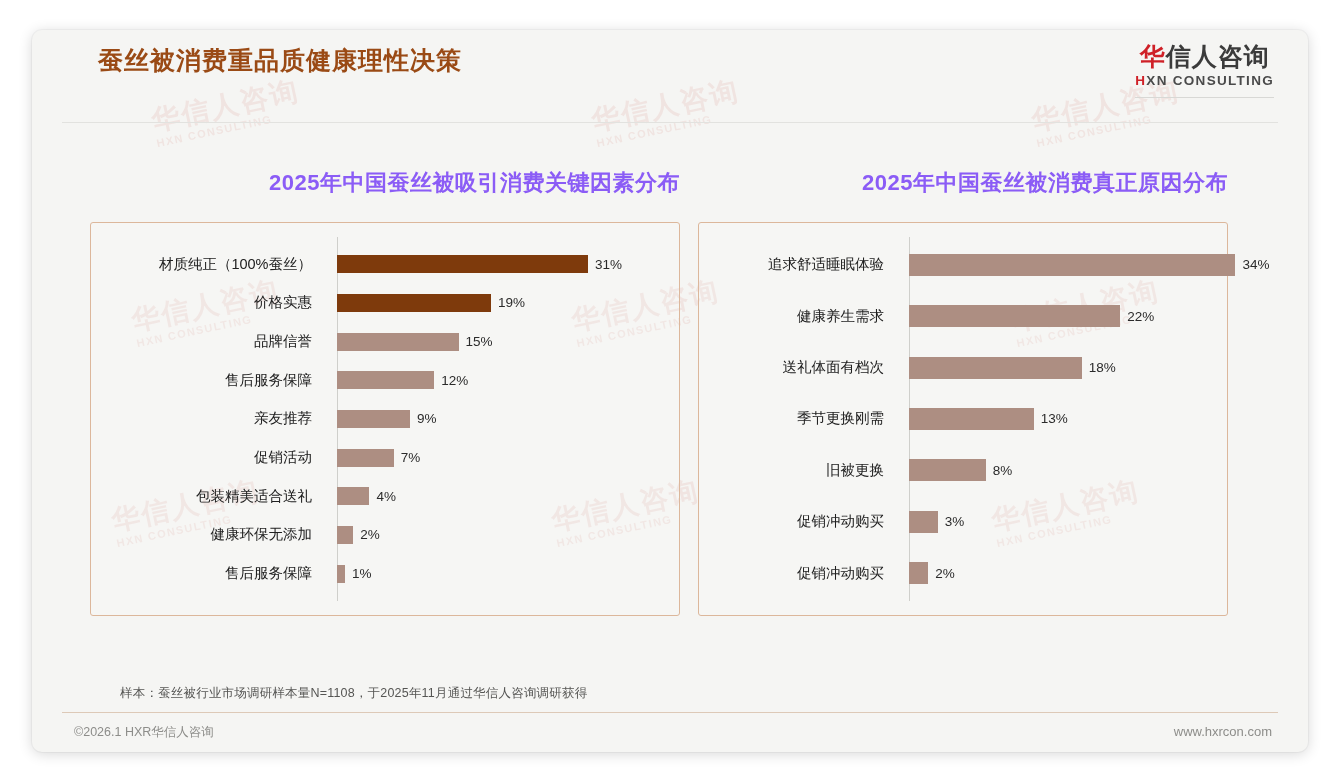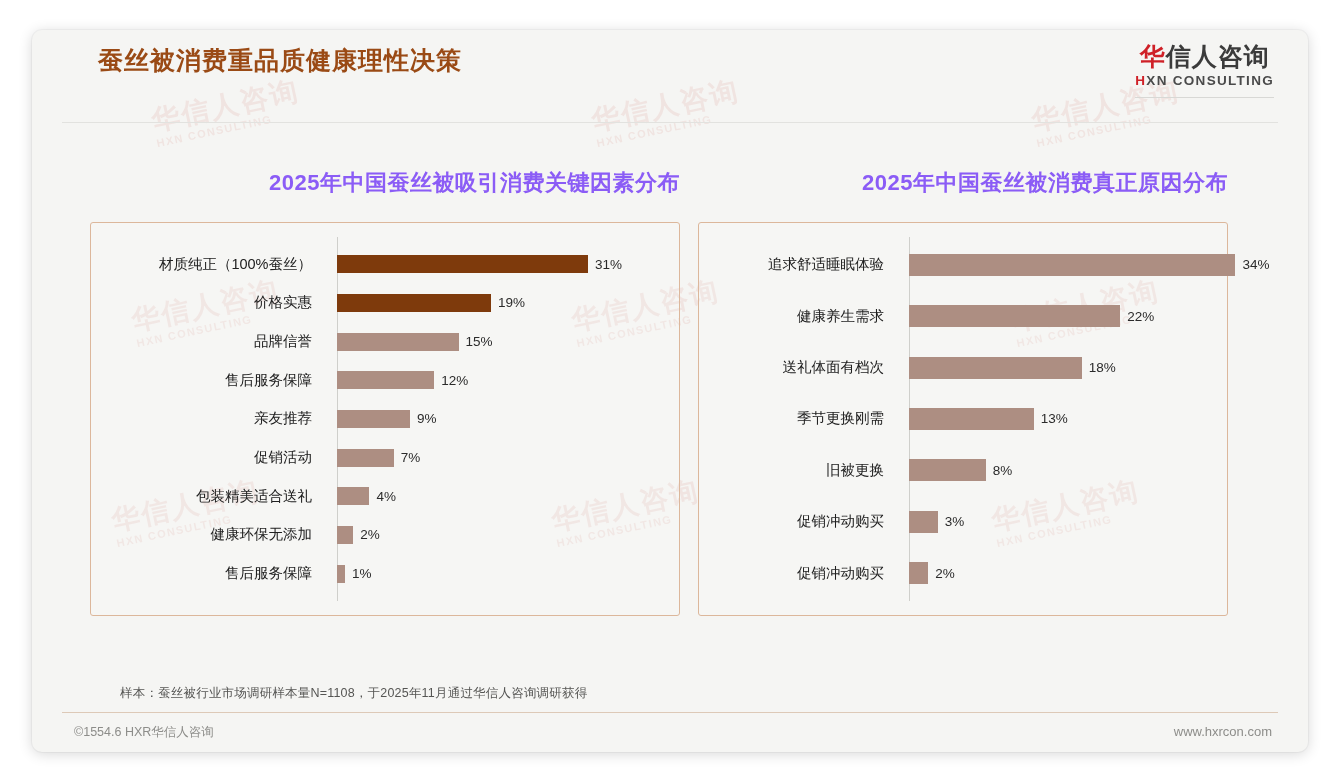--- a/index.html
+++ b/index.html
@@ -431,17 +431,17 @@
           </div>
       </div>
     </div>
 
   </div>
 
   <div class="footnote">样本：蚕丝被行业市场调研样本量N=1108，于2025年11月通过华信人咨询调研获得</div>
 
   <div class="footer-rule"></div>
   <div class="footer">
-    <div class="footer-left">©1554.6 HXR华信人咨询</div>
+    <div class="footer-left">©2026.1 HXR华信人咨询</div>
     <div class="footer-right">www.hxrcon.com</div>
   </div>
 
 </div>
 
 </body></html>

